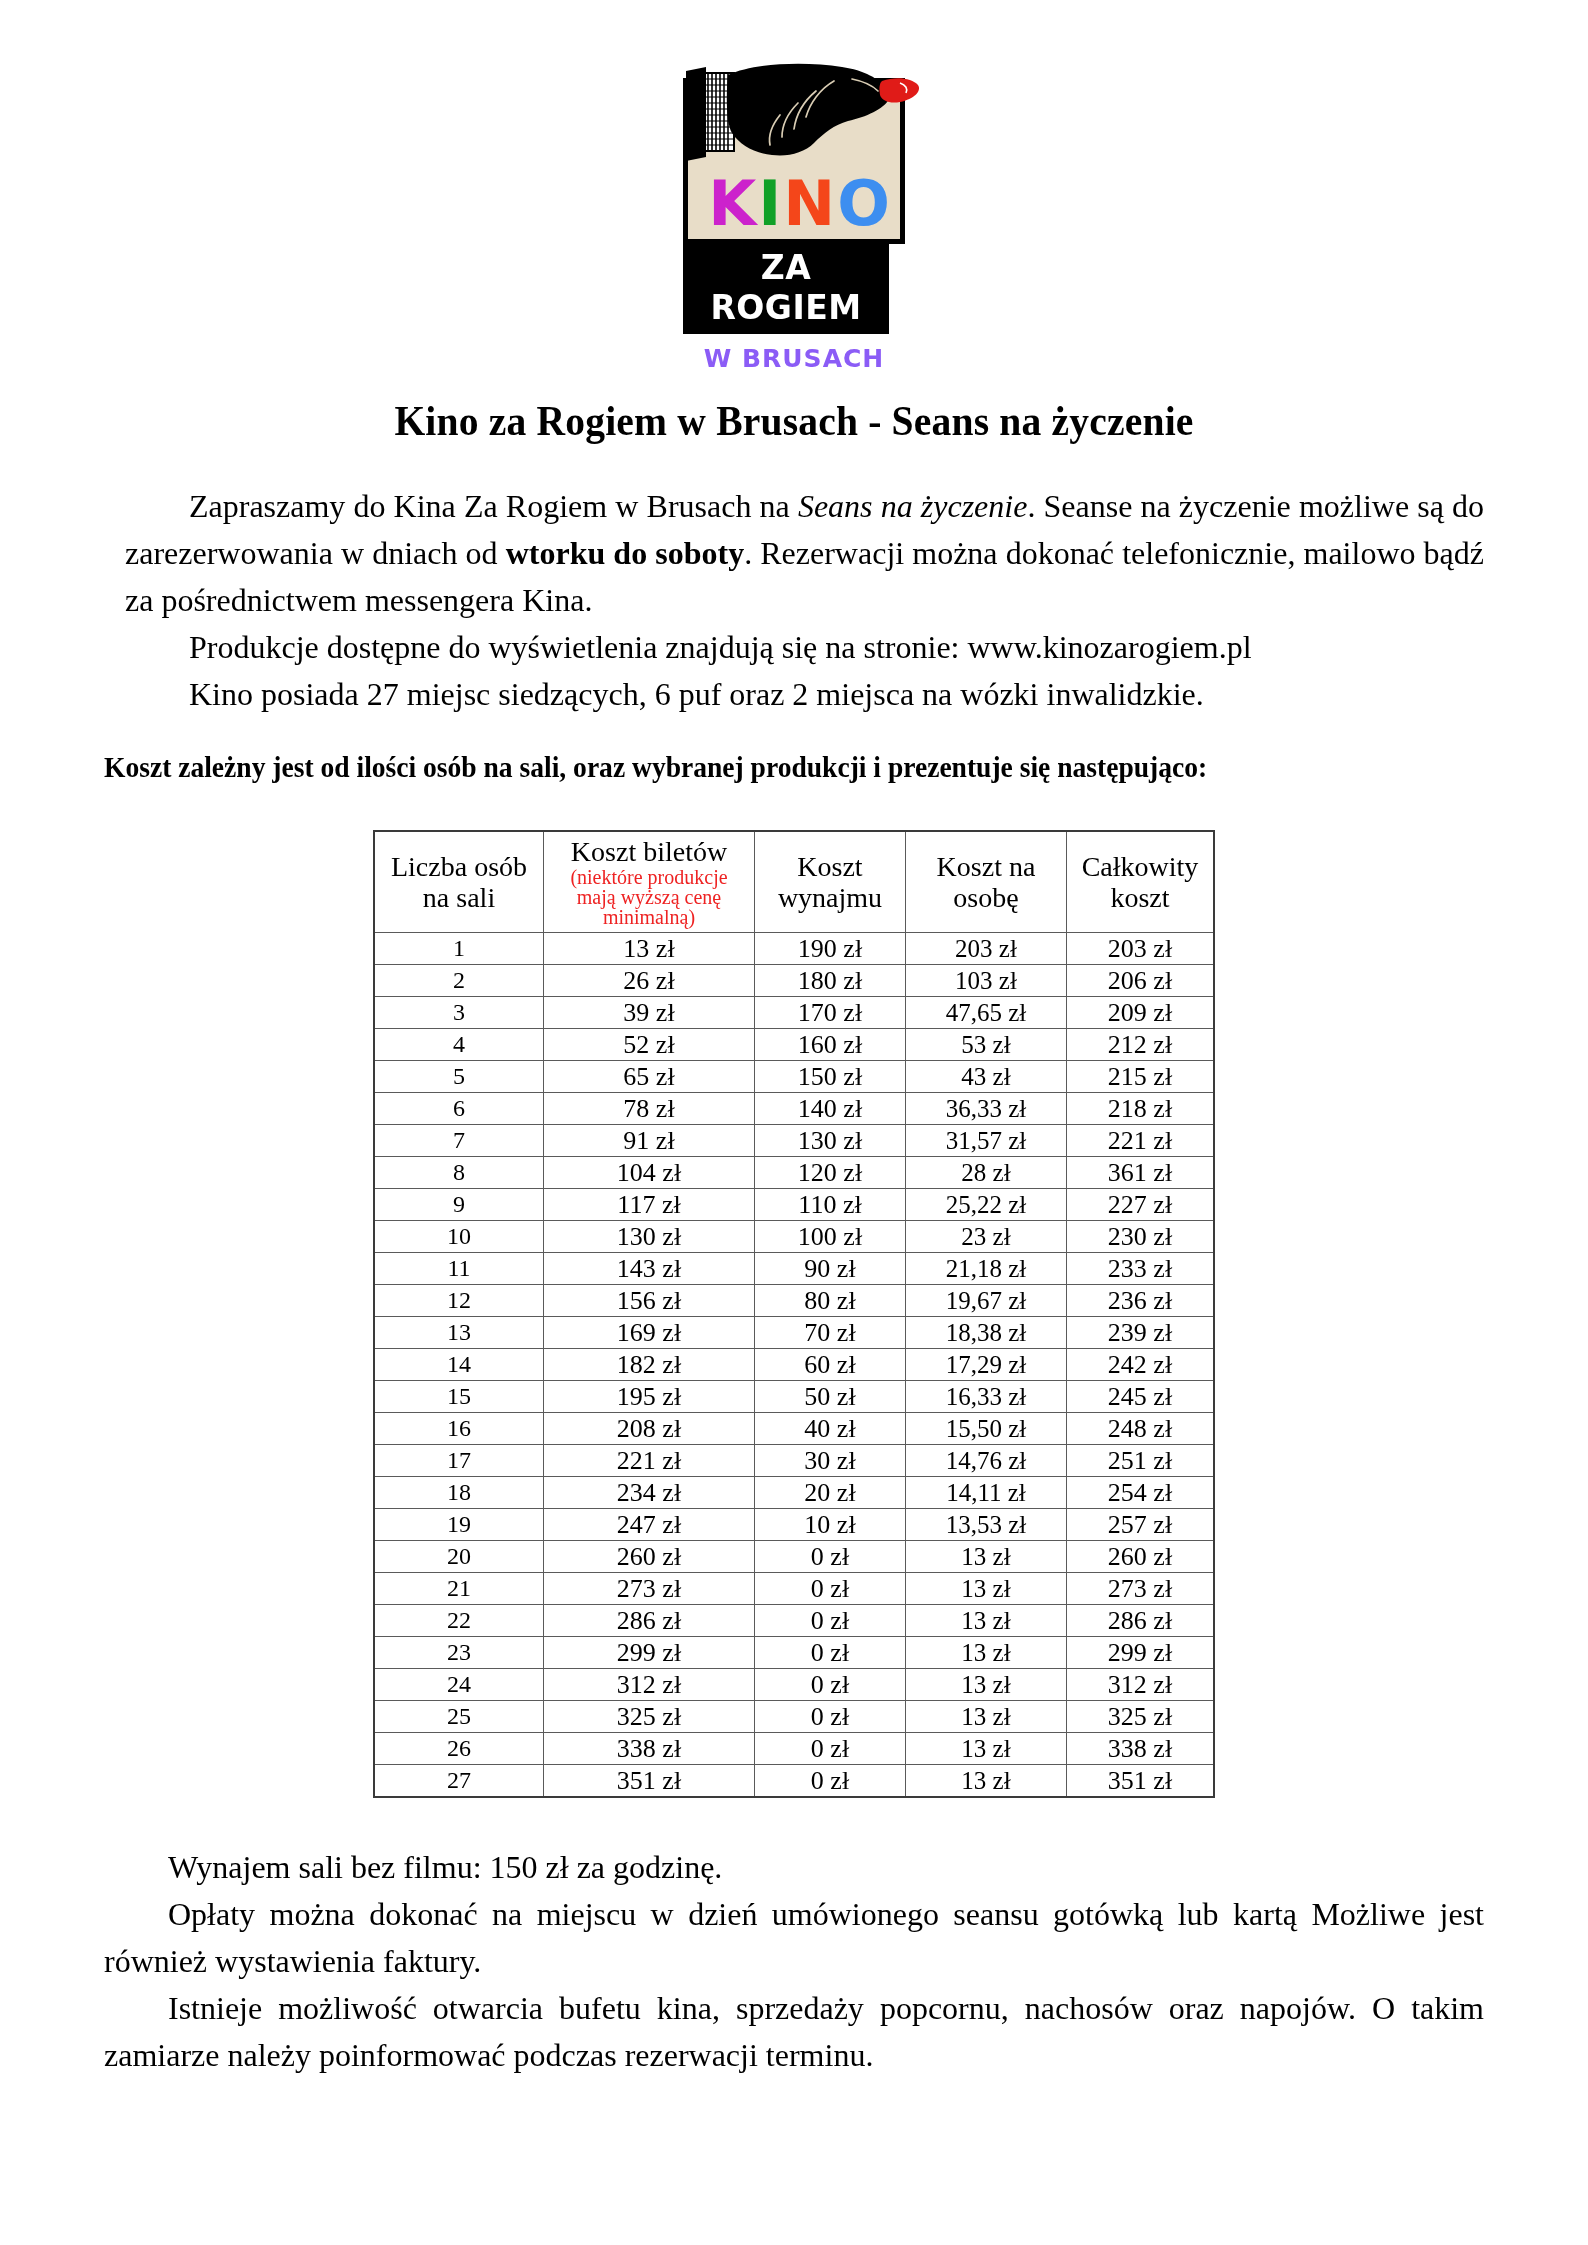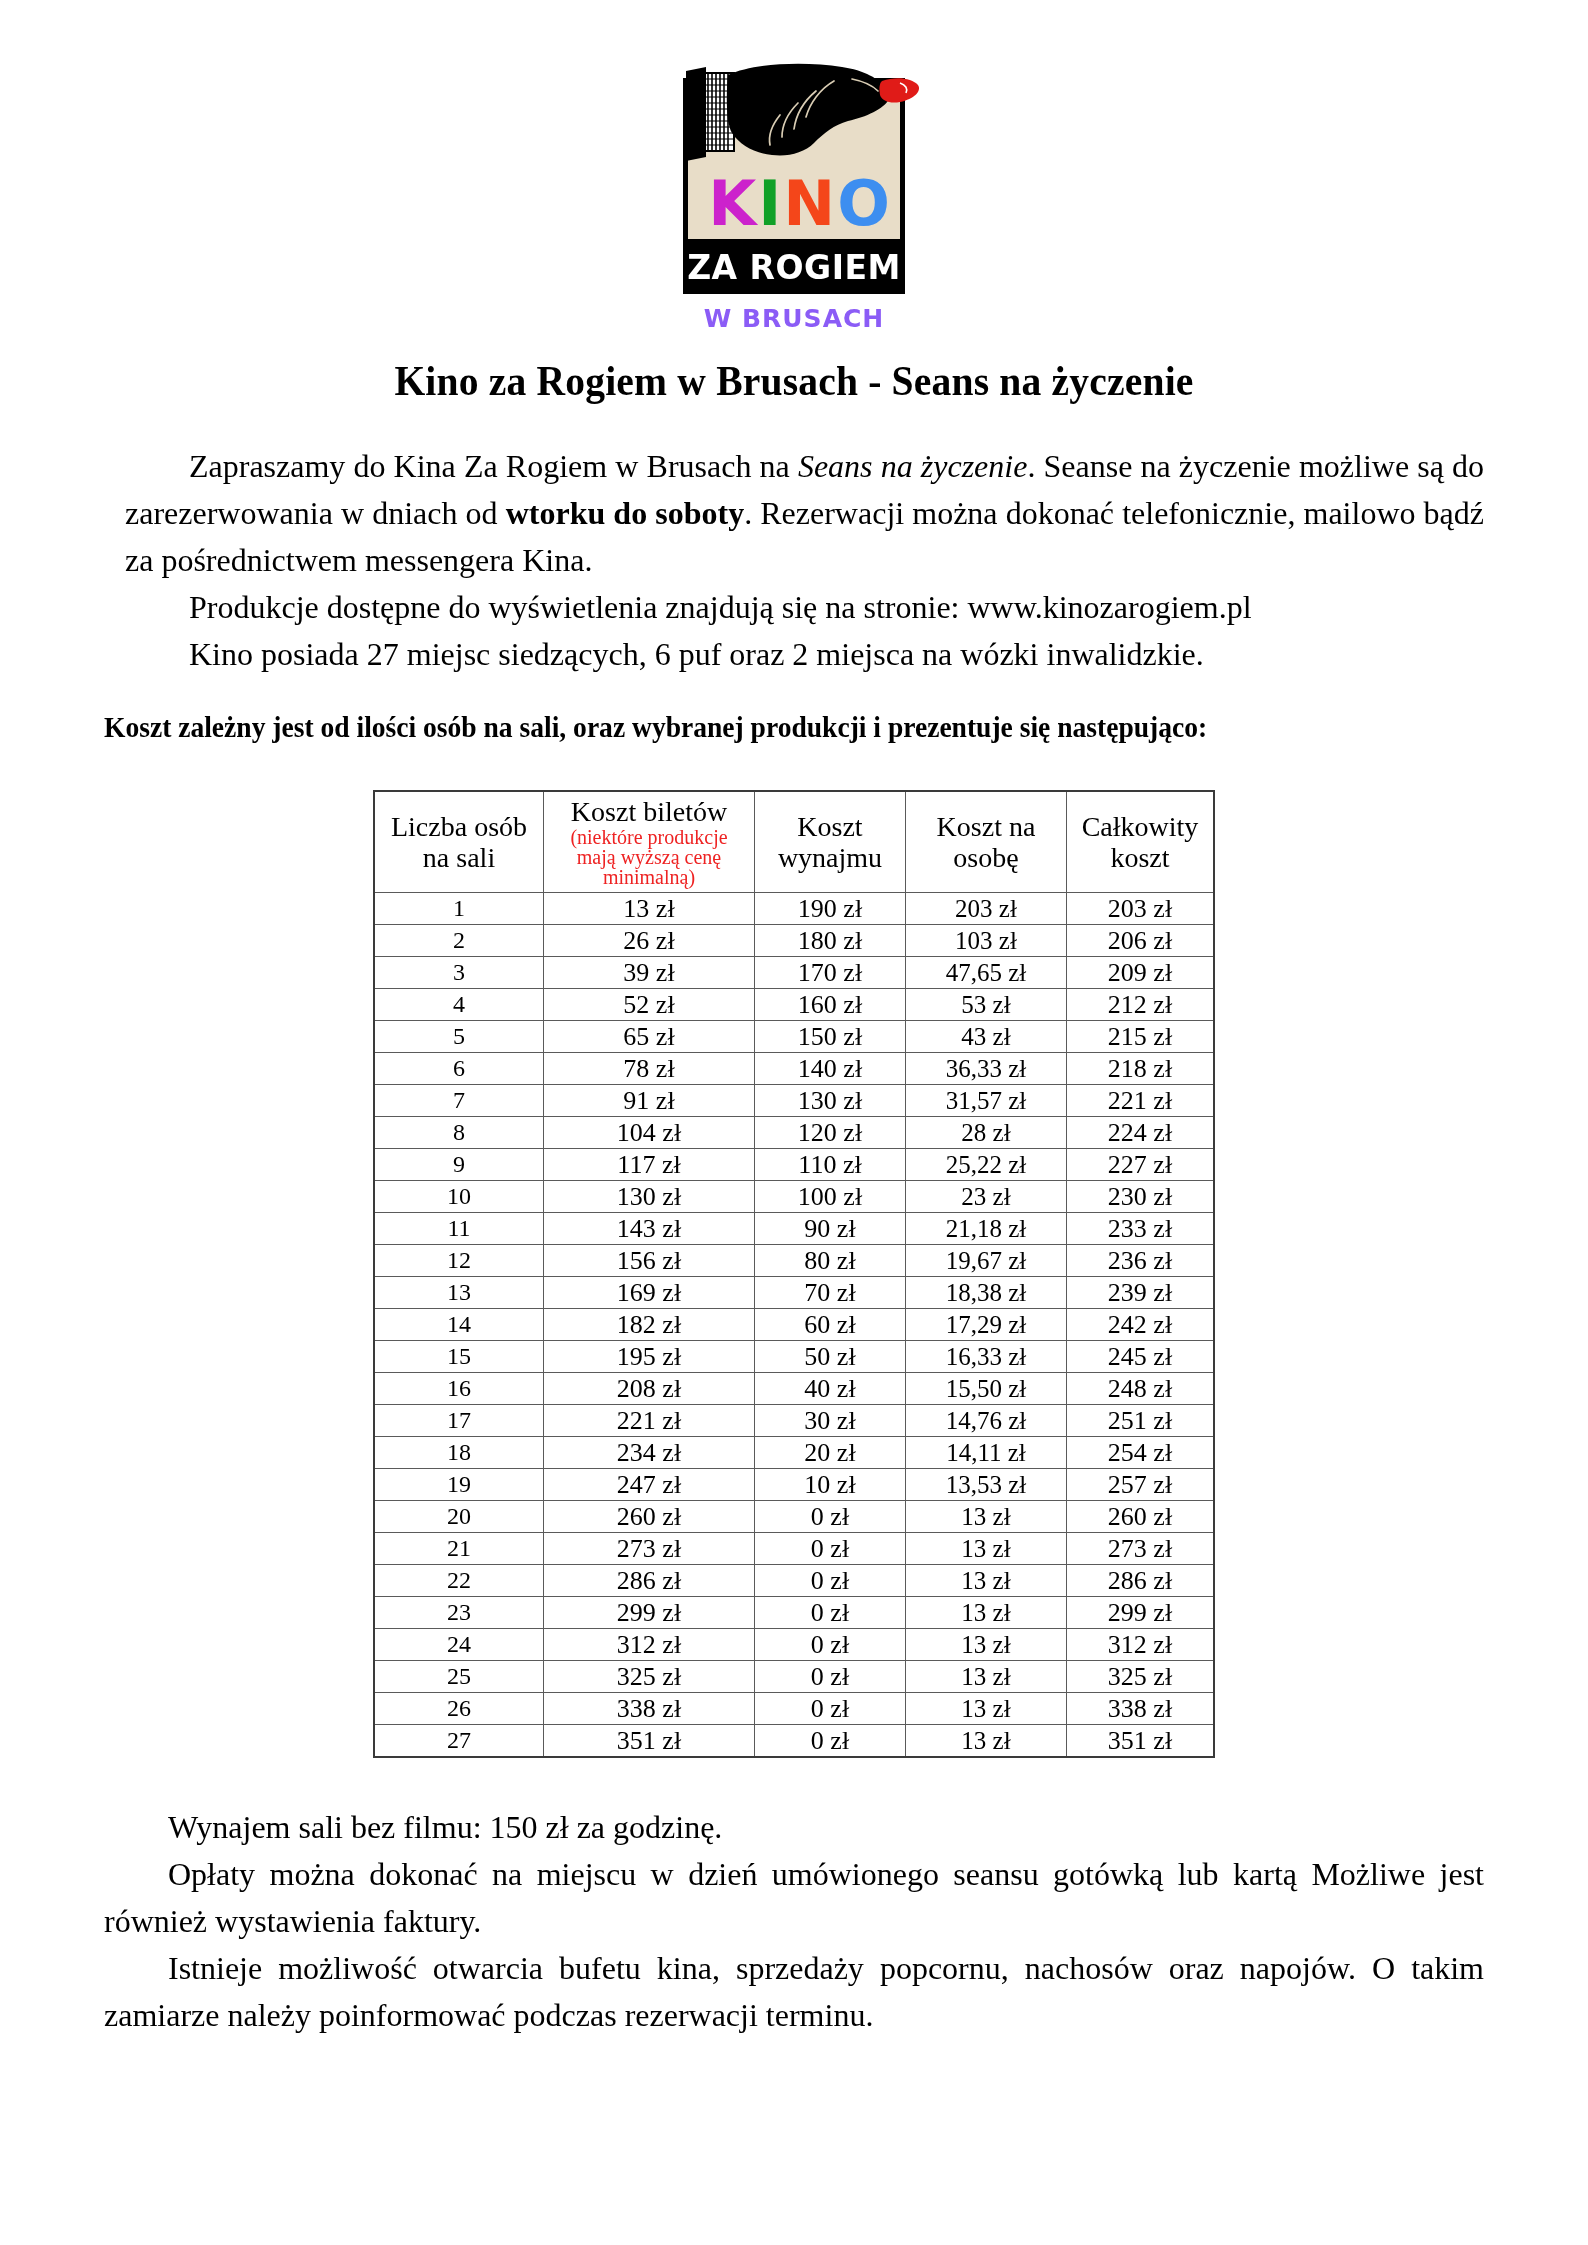--- a/index.html
+++ b/index.html
@@ -64,21 +64,21 @@
     font-size: 62px;
     letter-spacing: 2px;
     line-height: 62px;
   }
   .l-k { color: #cc22cc; }
   .l-i { color: #11a027; }
   .l-n { color: #f4461a; }
   .l-o { color: #3d8ef0; }
 
   .logo-bar {
-    width: 222px;
+    width: 206px;
     background: #000000;
     color: #ffffff;
     text-align: center;
     font-family: "DejaVu Sans", "Liberation Sans", sans-serif;
     font-weight: bold;
     font-size: 33px;
     letter-spacing: 0.5px;
     line-height: 40px;
     padding: 4px 0 6px 0;
     box-sizing: border-box;
@@ -336,21 +336,21 @@
             <td class="c-tick">91 zł</td>
             <td class="c-rent">130 zł</td>
             <td class="c-head">31,57 zł</td>
             <td class="c-total">221 zł</td>
           </tr>
           <tr>
             <td class="c-idx">8</td>
             <td class="c-tick">104 zł</td>
             <td class="c-rent">120 zł</td>
             <td class="c-head">28 zł</td>
-            <td class="c-total">224 zł</td>
+            <td class="c-total">361 zł</td>
           </tr>
           <tr>
             <td class="c-idx">9</td>
             <td class="c-tick">117 zł</td>
             <td class="c-rent">110 zł</td>
             <td class="c-head">25,22 zł</td>
             <td class="c-total">227 zł</td>
           </tr>
           <tr>
             <td class="c-idx">10</td>

